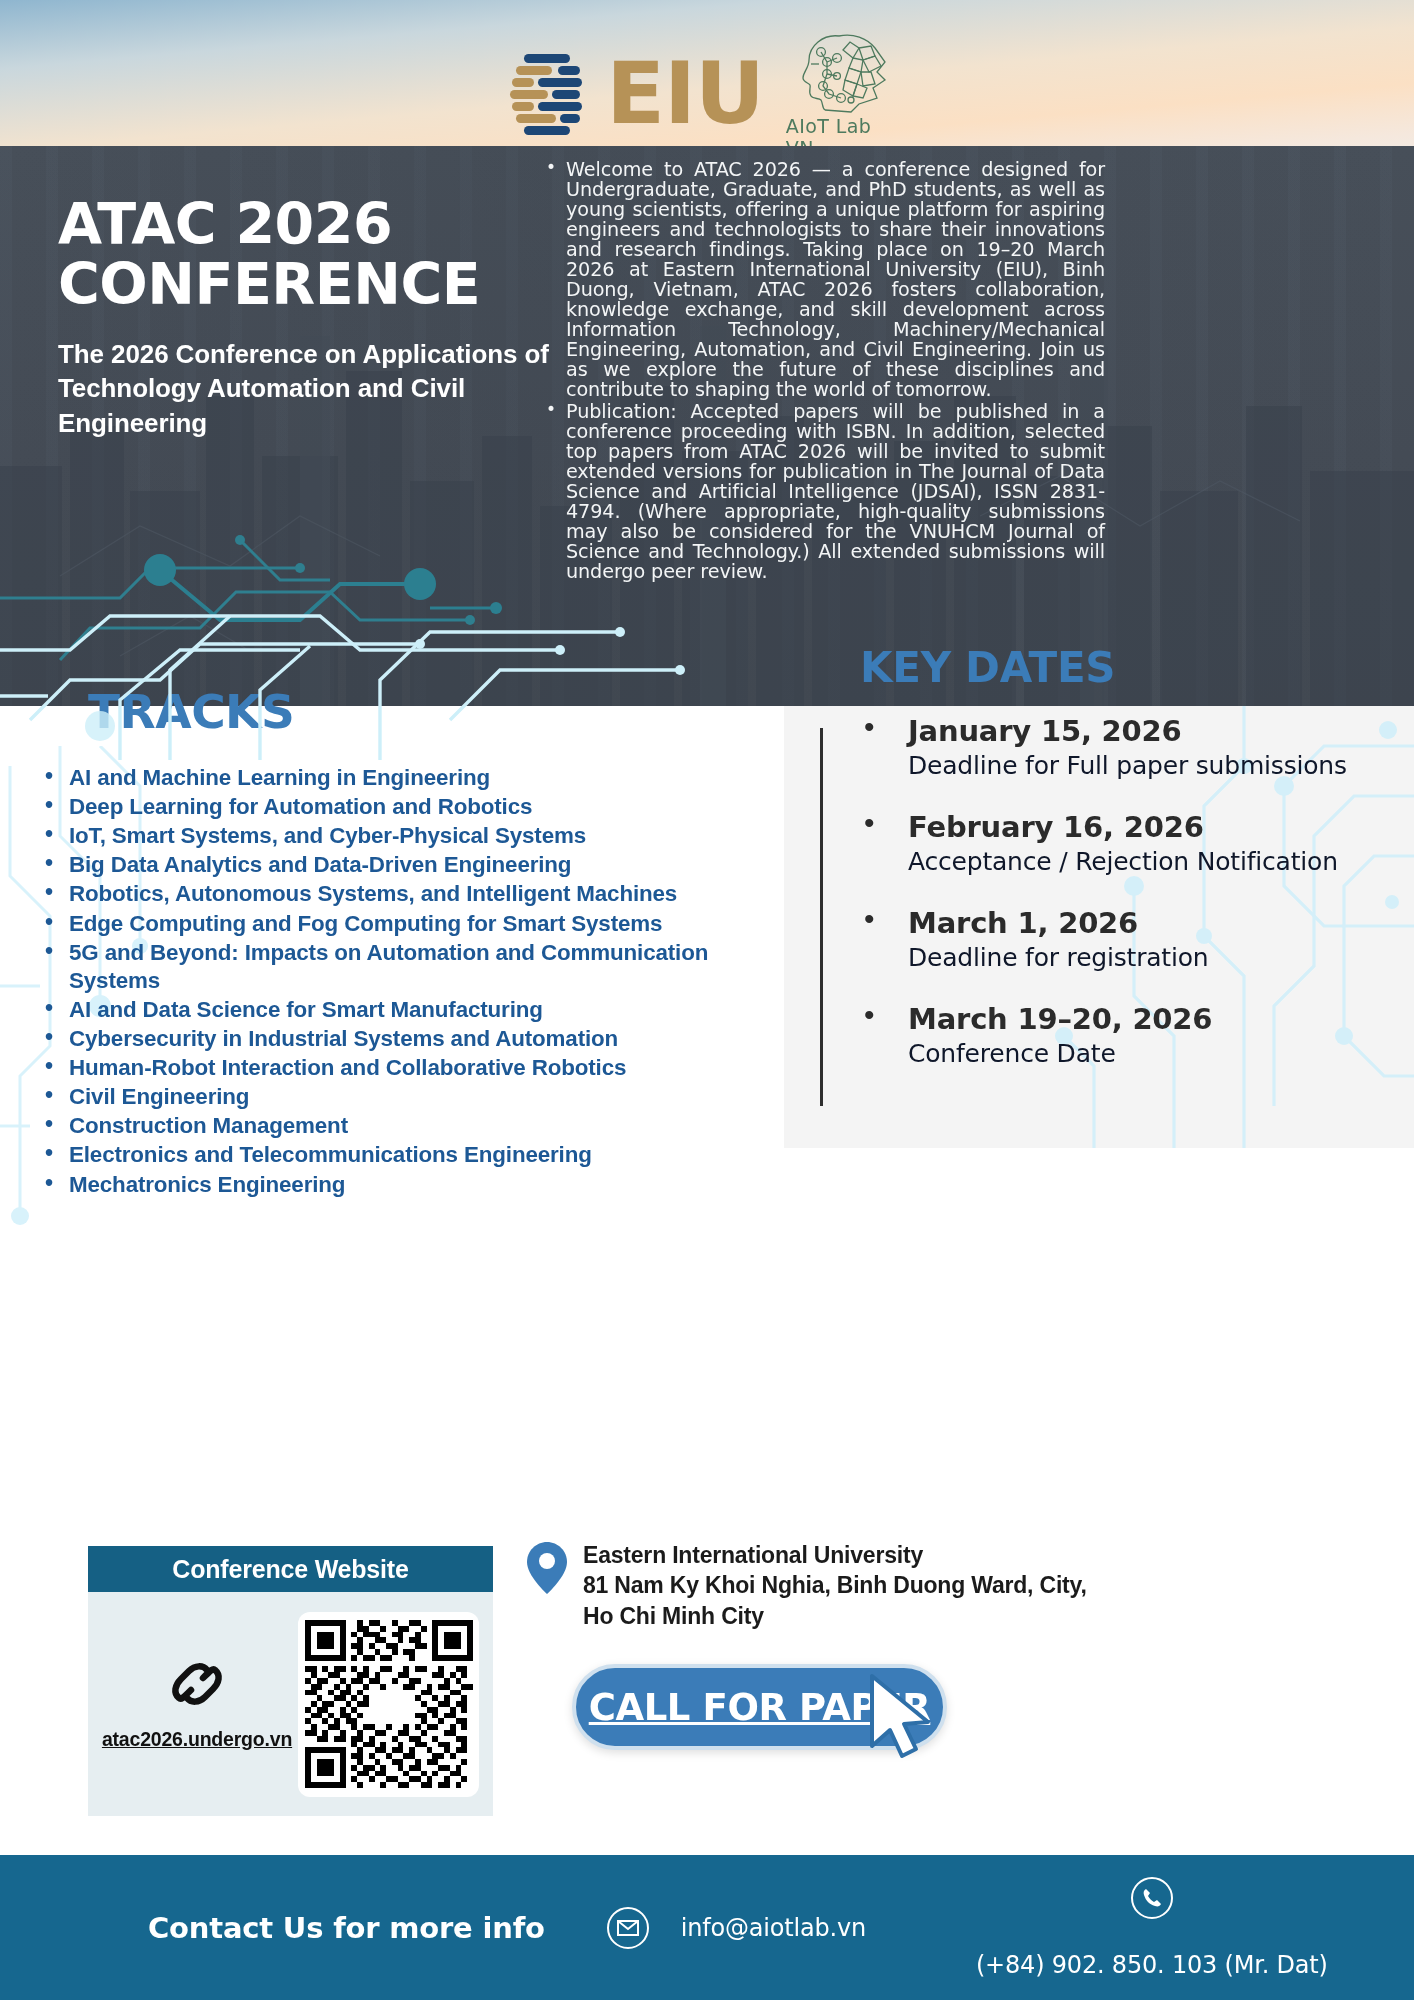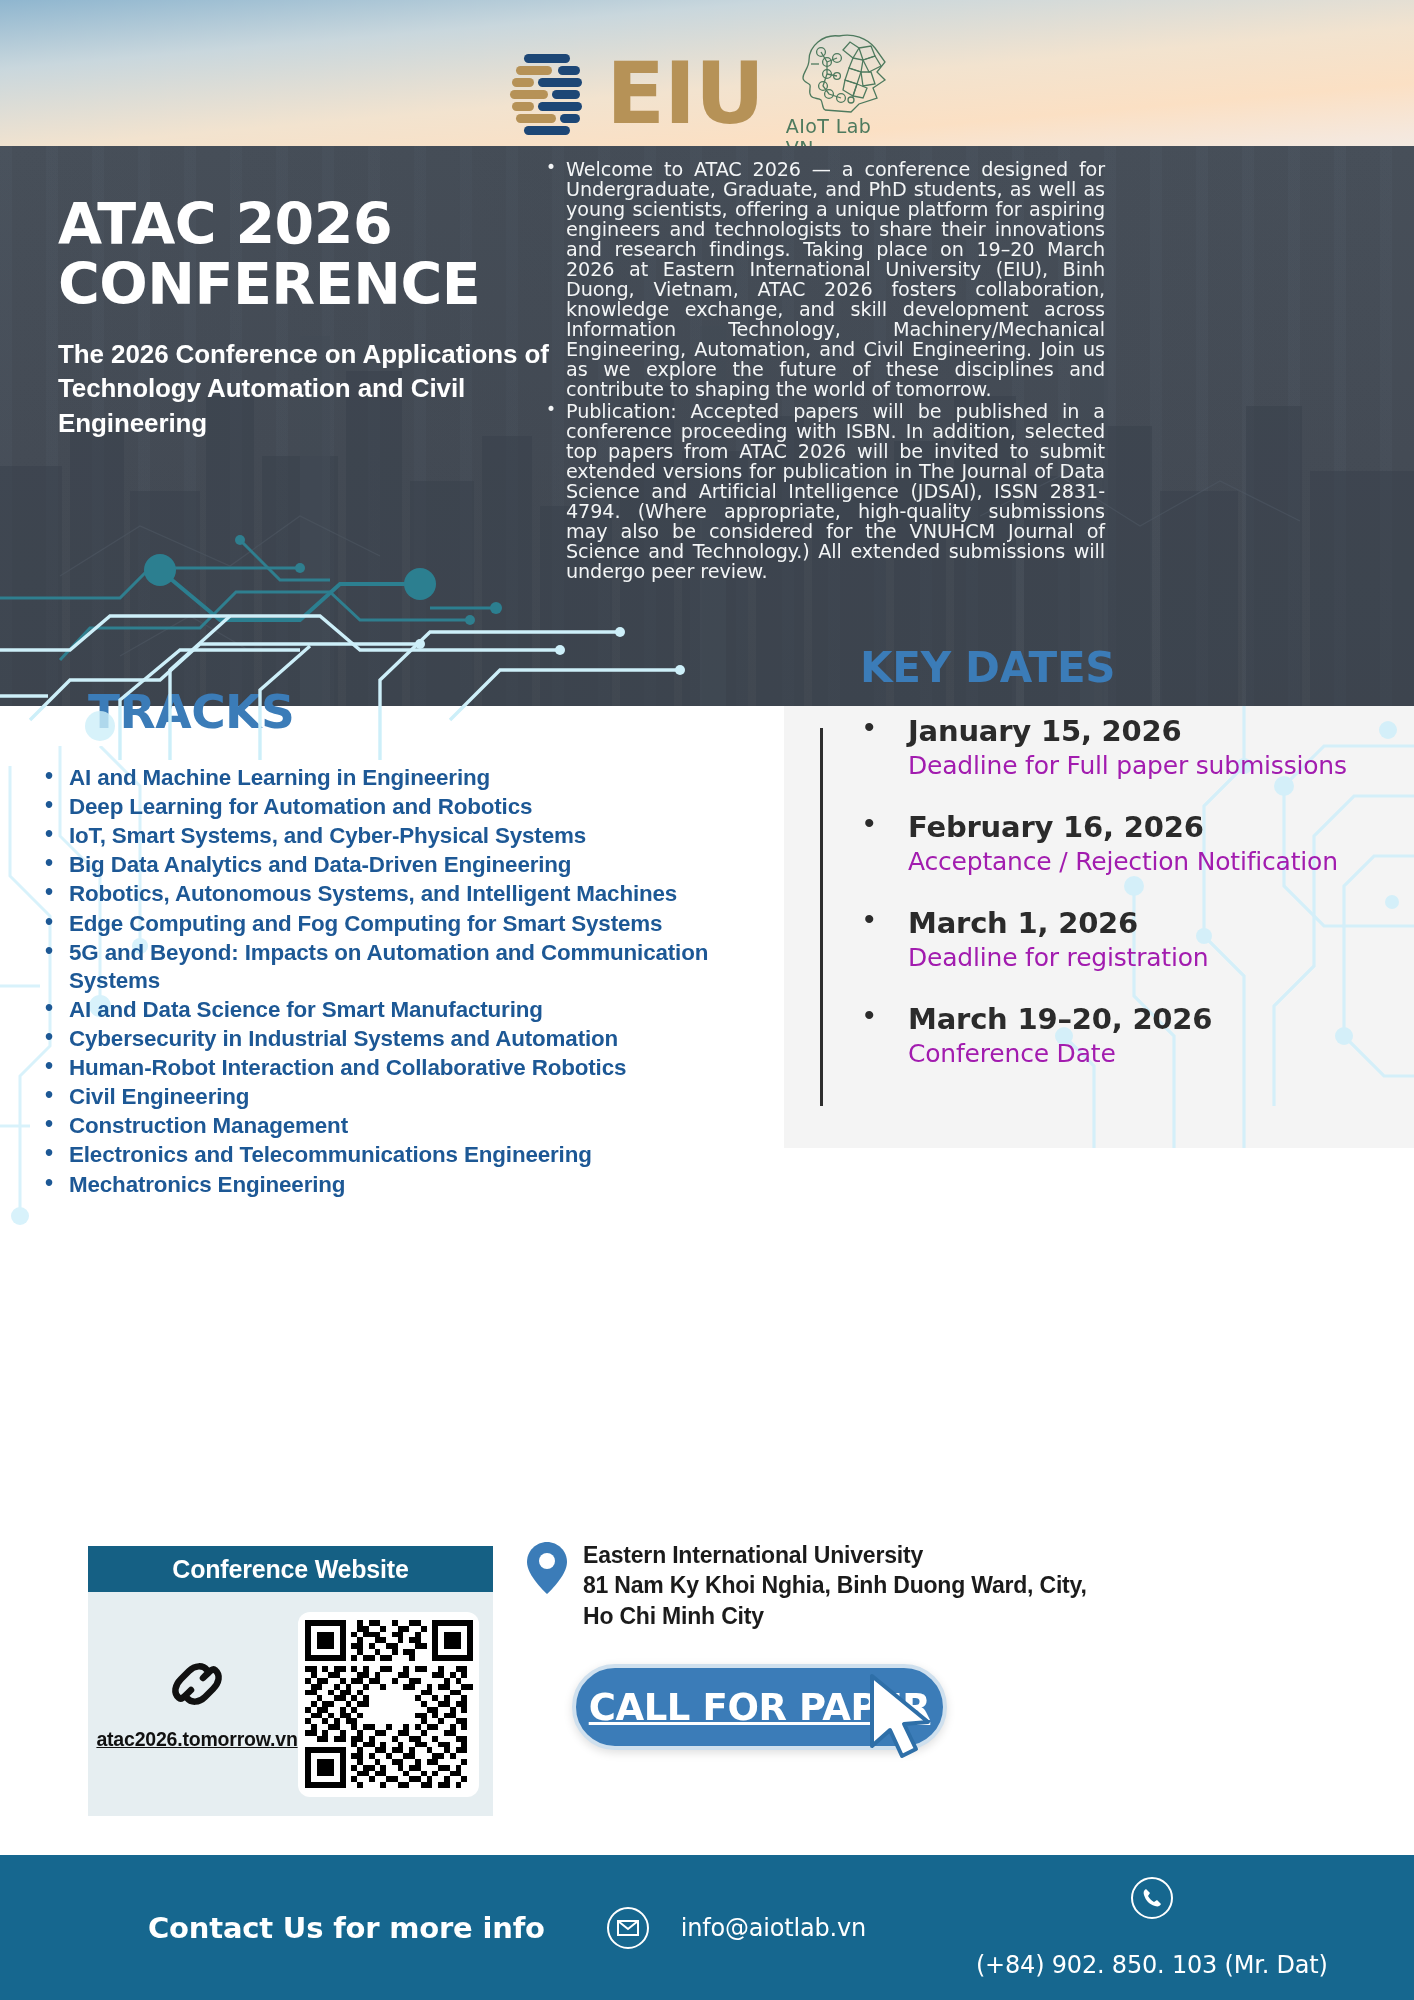--- a/index.html
+++ b/index.html
@@ -112,21 +112,21 @@
   .kd-list { position:absolute; left:52px; top:10px; width:520px; list-style:none; }
   .kd-item { position:relative; padding-left:72px; margin-bottom:32px; }
   .kd-item::before {
     content:"•"; position:absolute; left:28px; top:-6px; font-size:30px; color:#2b2b2b;
   }
   .kd-date {
     font-size:29px; font-weight:700; color:#2b2b2b; line-height:1.1;
     letter-spacing:-0.2px; font-family:"DejaVu Sans", sans-serif;
   }
   .kd-desc {
-    font-size:25px; color:#a21caf; line-height:1.17; margin-top:3px;
+    font-size:25px; color:#0f172a; line-height:1.17; margin-top:3px;
     letter-spacing:-0.2px; font-family:"DejaVu Sans", sans-serif;
   }
 
   
   .web-card {
     position:absolute; left:88px; top:1546px; width:405px; height:270px; z-index:6;
   }
   .web-head {
     height:46px; background:#156084; color:#fff;
     display:flex; align-items:center; justify-content:center;
@@ -413,21 +413,21 @@
 <div class="web-card">
   <div class="web-head">Conference Website</div>
   <div class="web-body">
     <div class="web-left">
       <svg width="60" height="52" viewBox="0 0 60 52">
         <g fill="none" stroke="#111" stroke-width="6.5" stroke-linecap="round">
           <path d="M24 32 C16 40 14 42 12 40 C6 35 8 27 14 21 L22 13 C28 7 36 7 40 12"></path>
           <path d="M36 20 C44 12 46 10 48 12 C54 17 52 25 46 31 L38 39 C32 45 24 45 20 40"></path>
         </g>
       </svg>
-      <div class="web-url">atac2026.tomorrow.vn</div>
+      <div class="web-url">atac2026.undergo.vn</div>
     </div>
     <div class="qr-box">
       <svg width="168" height="168" viewBox="0 0 29 29" shape-rendering="crispEdges">
         <rect width="29" height="29" fill="#fff"></rect>
         <g fill="#000">
           <path d="M0 0h7v7h-7z"></path>
             <path d="M1 1h5v5h-5z" fill="#fff"></path>
             <path d="M2 2h3v3h-3z"></path>
           <path d="M22 0h7v7h-7z"></path>
             <path d="M23 1h5v5h-5z" fill="#fff"></path>

